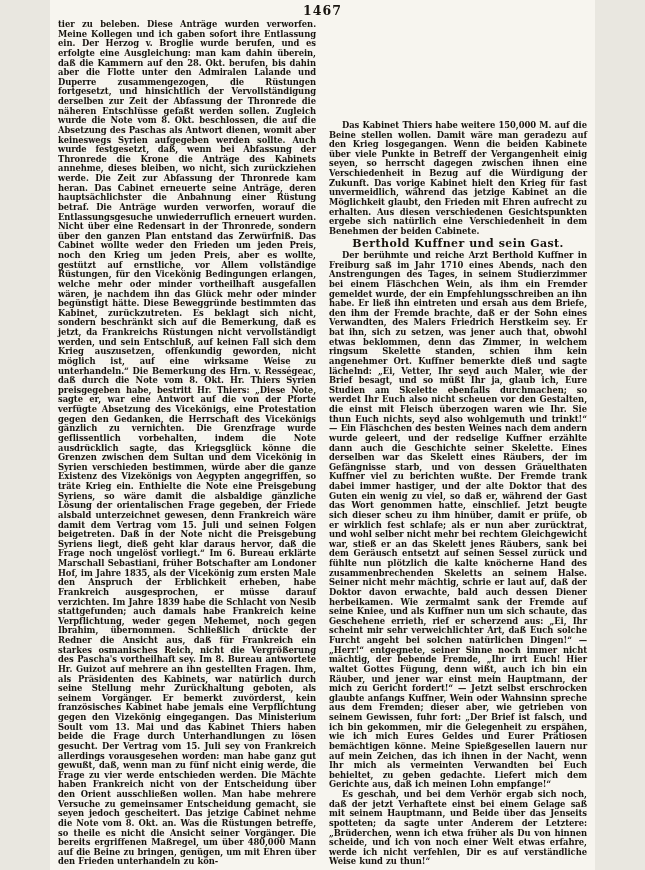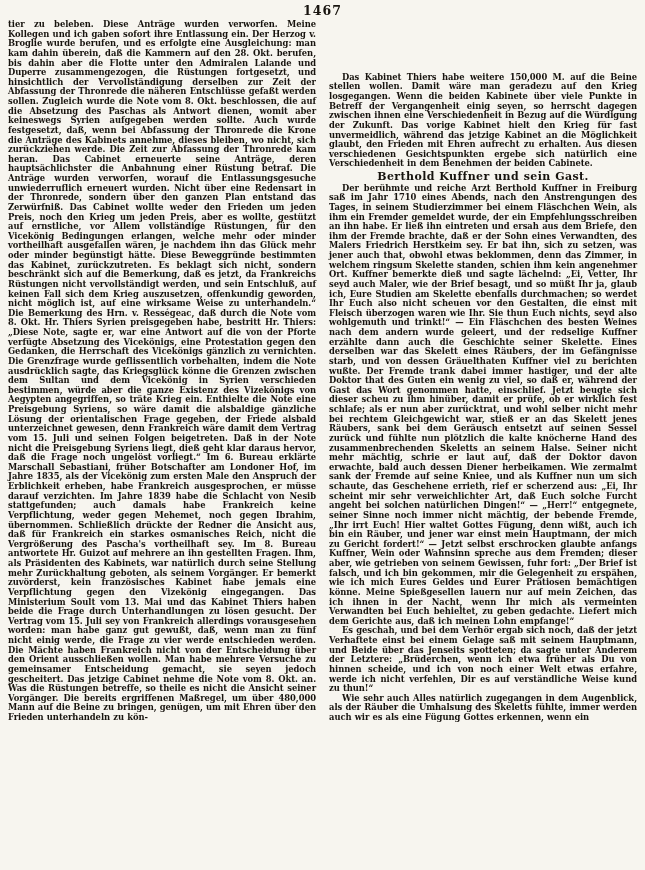--- a/index.html
+++ b/index.html
@@ -2,21 +2,21 @@
 <html lang="de"><head>
 <meta charset="utf-8">
 <style>
   html, body {
     margin: 0;
     padding: 0;
     background: #e9e7e0;
   }
   .page {
     position: relative;
-    width: 645px;
+    width: 545px;
     height: 870px;
     margin: 0 auto;
     background: #f7f5ef;
     color: #17130e;
     font-family: "DejaVu Serif", "Liberation Serif", serif;
     overflow: hidden;
     box-sizing: border-box;
     padding: 3px 8px 6px 8px;
   }
   .page-number {
@@ -70,17 +70,16 @@
       <p class="no-indent">tier zu beleben. Diese Anträge wurden verworfen. Meine Kollegen und ich gaben sofort ihre Entlassung ein. Der Herzog v. Broglie wurde berufen, und es erfolgte eine Ausgleichung: man kam dahin überein, daß die Kammern auf den 28. Okt. berufen, bis dahin aber die Flotte unter den Admiralen Lalande und Duperre zusammengezogen, die Rüstungen fortgesetzt, und hinsichtlich der Vervollständigung derselben zur Zeit der Abfassung der Thronrede die näheren Entschlüsse gefaßt werden sollen. Zugleich wurde die Note vom 8. Okt. beschlossen, die auf die Absetzung des Paschas als Antwort dienen, womit aber keineswegs Syrien aufgegeben werden sollte. Auch wurde festgesetzt, daß, wenn bei Abfassung der Thronrede die Krone die Anträge des Kabinets annehme, dieses bleiben, wo nicht, sich zurückziehen werde. Die Zeit zur Abfassung der Thronrede kam heran. Das Cabinet erneuerte seine Anträge, deren hauptsächlichster die Anbahnung einer Rüstung betraf. Die Anträge wurden verworfen, worauf die Entlassungsgesuche unwiederruflich erneuert wurden. Nicht über eine Redensart in der Thronrede, sondern über den ganzen Plan entstand das Zerwürfniß. Das Cabinet wollte weder den Frieden um jeden Preis, noch den Krieg um jeden Preis, aber es wollte, gestützt auf ernstliche, vor Allem vollständige Rüstungen, für den Vicekönig Bedingungen erlangen, welche mehr oder minder vortheilhaft ausgefallen wären, je nachdem ihn das Glück mehr oder minder begünstigt hätte. Diese Beweggründe bestimmten das Kabinet, zurückzutreten. Es beklagt sich nicht, sondern beschränkt sich auf die Bemerkung, daß es jetzt, da Frankreichs Rüstungen nicht vervollständigt werden, und sein Entschluß, auf keinen Fall sich dem Krieg auszusetzen, offenkundig geworden, nicht möglich ist, auf eine wirksame Weise zu unterhandeln.“ Die Bemerkung des Hrn. v. Rességeac, daß durch die Note vom 8. Okt. Hr. Thiers Syrien preisgegeben habe, bestritt Hr. Thiers: „Diese Note, sagte er, war eine Antwort auf die von der Pforte verfügte Absetzung des Vicekönigs, eine Protestation gegen den Gedanken, die Herrschaft des Vicekönigs gänzlich zu vernichten. Die Grenzfrage wurde geflissentlich vorbehalten, indem die Note ausdrücklich sagte, das Kriegsglück könne die Grenzen zwischen dem Sultan und dem Vicekönig in Syrien verschieden bestimmen, würde aber die ganze Existenz des Vizekönigs von Aegypten angegriffen, so träte Krieg ein. Enthielte die Note eine Preisgebung Syriens, so wäre damit die alsbaldige gänzliche Lösung der orientalischen Frage gegeben, der Friede alsbald unterzeichnet gewesen, denn Frankreich wäre damit dem Vertrag vom 15. Juli und seinen Folgen beigetreten. Daß in der Note nicht die Preisgebung Syriens liegt, dieß geht klar daraus hervor, daß die Frage noch ungelöst vorliegt.“ Im 6. Bureau erklärte Marschall Sebastiani, früher Botschafter am Londoner Hof, im Jahre 1835, als der Vicekönig zum ersten Male den Anspruch der Erblichkeit erheben, habe Frankreich ausgesprochen, er müsse darauf verzichten. Im Jahre 1839 habe die Schlacht von Nesib stattgefunden; auch damals habe Frankreich keine Verpflichtung, weder gegen Mehemet, noch gegen Ibrahim, übernommen. Schließlich drückte der Redner die Ansicht aus, daß für Frankreich ein starkes osmanisches Reich, nicht die Vergrößerung des Pascha's vortheilhaft sey. Im 8. Bureau antwortete Hr. Guizot auf mehrere an ihn gestellten Fragen. Ihm, als Präsidenten des Kabinets, war natürlich durch seine Stellung mehr Zurückhaltung geboten, als seinem Vorgänger. Er bemerkt zuvörderst, kein französisches Kabinet habe jemals eine Verpflichtung gegen den Vizekönig eingegangen. Das Ministerium Soult vom 13. Mai und das Kabinet Thiers haben beide die Frage durch Unterhandlungen zu lösen gesucht. Der Vertrag vom 15. Juli sey von Frankreich allerdings vorausgesehen worden: man habe ganz gut gewußt, daß, wenn man zu fünf nicht einig werde, die Frage zu vier werde entschieden werden. Die Mächte haben Frankreich nicht von der Entscheidung über den Orient ausschließen wollen. Man habe mehrere Versuche zu gemeinsamer Entscheidung gemacht, sie seyen jedoch gescheitert. Das jetzige Cabinet nehme die Note vom 8. Okt. an. Was die Rüstungen betreffe, so theile es nicht die Ansicht seiner Vorgänger. Die bereits ergriffenen Maßregel, um über 480,000 Mann auf die Beine zu bringen, genügen, um mit Ehren über den Frieden unterhandeln zu kön-</p>
     </div>
 
     <div class="col">
       <p>Das Kabinet Thiers habe weitere 150,000 M. auf die Beine stellen wollen. Damit wäre man geradezu auf den Krieg losgegangen. Wenn die beiden Kabinete über viele Punkte in Betreff der Vergangenheit einig seyen, so herrscht dagegen zwischen ihnen eine Verschiedenheit in Bezug auf die Würdigung der Zukunft. Das vorige Kabinet hielt den Krieg für fast unvermeidlich, während das jetzige Kabinet an die Möglichkeit glaubt, den Frieden mit Ehren aufrecht zu erhalten. Aus diesen verschiedenen Gesichtspunkten ergebe sich natürlich eine Verschiedenheit in dem Benehmen der beiden Cabinete.</p>
 
       <div class="story-heading">Berthold Kuffner und sein Gast.</div>
 
       <p>Der berühmte und reiche Arzt Berthold Kuffner in Freiburg saß im Jahr 1710 eines Abends, nach den Anstrengungen des Tages, in seinem Studierzimmer bei einem Fläschchen Wein, als ihm ein Fremder gemeldet wurde, der ein Empfehlungsschreiben an ihn habe. Er ließ ihn eintreten und ersah aus dem Briefe, den ihm der Fremde brachte, daß er der Sohn eines Verwandten, des Malers Friedrich Herstkeim sey. Er bat ihn, sich zu setzen, was jener auch that, obwohl etwas beklommen, denn das Zimmer, in welchem ringsum Skelette standen, schien ihm kein angenehmer Ort. Kuffner bemerkte dieß und sagte lächelnd: „Ei, Vetter, Ihr seyd auch Maler, wie der Brief besagt, und so müßt Ihr ja, glaub ich, Eure Studien am Skelette ebenfalls durchmachen; so werdet Ihr Euch also nicht scheuen vor den Gestalten, die einst mit Fleisch überzogen waren wie Ihr. Sie thun Euch nichts, seyd also wohlgemuth und trinkt!“ — Ein Fläschchen des besten Weines nach dem andern wurde geleert, und der redselige Kuffner erzählte dann auch die Geschichte seiner Skelette. Eines derselben war das Skelett eines Räubers, der im Gefängnisse starb, und von dessen Gräuelthaten Kuffner viel zu berichten wußte. Der Fremde trank dabei immer hastiger, und der alte Doktor that des Guten ein wenig zu viel, so daß er, während der Gast das Wort genommen hatte, einschlief. Jetzt beugte sich dieser scheu zu ihm hinüber, damit er prüfe, ob er wirklich fest schlafe; als er nun aber zurücktrat, und wohl selber nicht mehr bei rechtem Gleichgewicht war, stieß er an das Skelett jenes Räubers, sank bei dem Geräusch entsetzt auf seinen Sessel zurück und fühlte nun plötzlich die kalte knöcherne Hand des zusammenbrechenden Skeletts an seinem Halse. Seiner nicht mehr mächtig, schrie er laut auf, daß der Doktor davon erwachte, bald auch dessen Diener herbeikamen. Wie zermalmt sank der Fremde auf seine Kniee, und als Kuffner nun um sich schaute, das Geschehene errieth, rief er scherzend aus: „Ei, Ihr scheint mir sehr verweichlichter Art, daß Euch solche Furcht angeht bei solchen natürlichen Dingen!“ — „Herr!“ entgegnete, seiner Sinne noch immer nicht mächtig, der bebende Fremde, „Ihr irrt Euch! Hier waltet Gottes Fügung, denn wißt, auch ich bin ein Räuber, und jener war einst mein Hauptmann, der mich zu Gericht fordert!“ — Jetzt selbst erschrocken glaubte anfangs Kuffner, Wein oder Wahnsinn spreche aus dem Fremden; dieser aber, wie getrieben von seinem Gewissen, fuhr fort: „Der Brief ist falsch, und ich bin gekommen, mir die Gelegenheit zu erspähen, wie ich mich Eures Geldes und Eurer Prätiosen bemächtigen könne. Meine Spießgesellen lauern nur auf mein Zeichen, das ich ihnen in der Nacht, wenn Ihr mich als vermeinten Verwandten bei Euch behieltet, zu geben gedachte. Liefert mich dem Gerichte aus, daß ich meinen Lohn empfange!“</p>
       <p>Es geschah, und bei dem Verhör ergab sich noch, daß der jetzt Verhaftete einst bei einem Gelage saß mit seinem Hauptmann, und Beide über das Jenseits spotteten; da sagte unter Anderem der Letztere: „Brüderchen, wenn ich etwa früher als Du von hinnen scheide, und ich von noch einer Welt etwas erfahre, werde ich nicht verfehlen, Dir es auf verständliche Weise kund zu thun!“</p>
-      <p>Wie sehr auch Alles natürlich zugegangen in dem Augenblick, als der Räuber die Umhalsung des Skeletts fühlte, immer werden auch wir es als eine Fügung Gottes erkennen, wenn ein</p>
     </div>
 
   </div>
 </div>
 
 </body></html>

